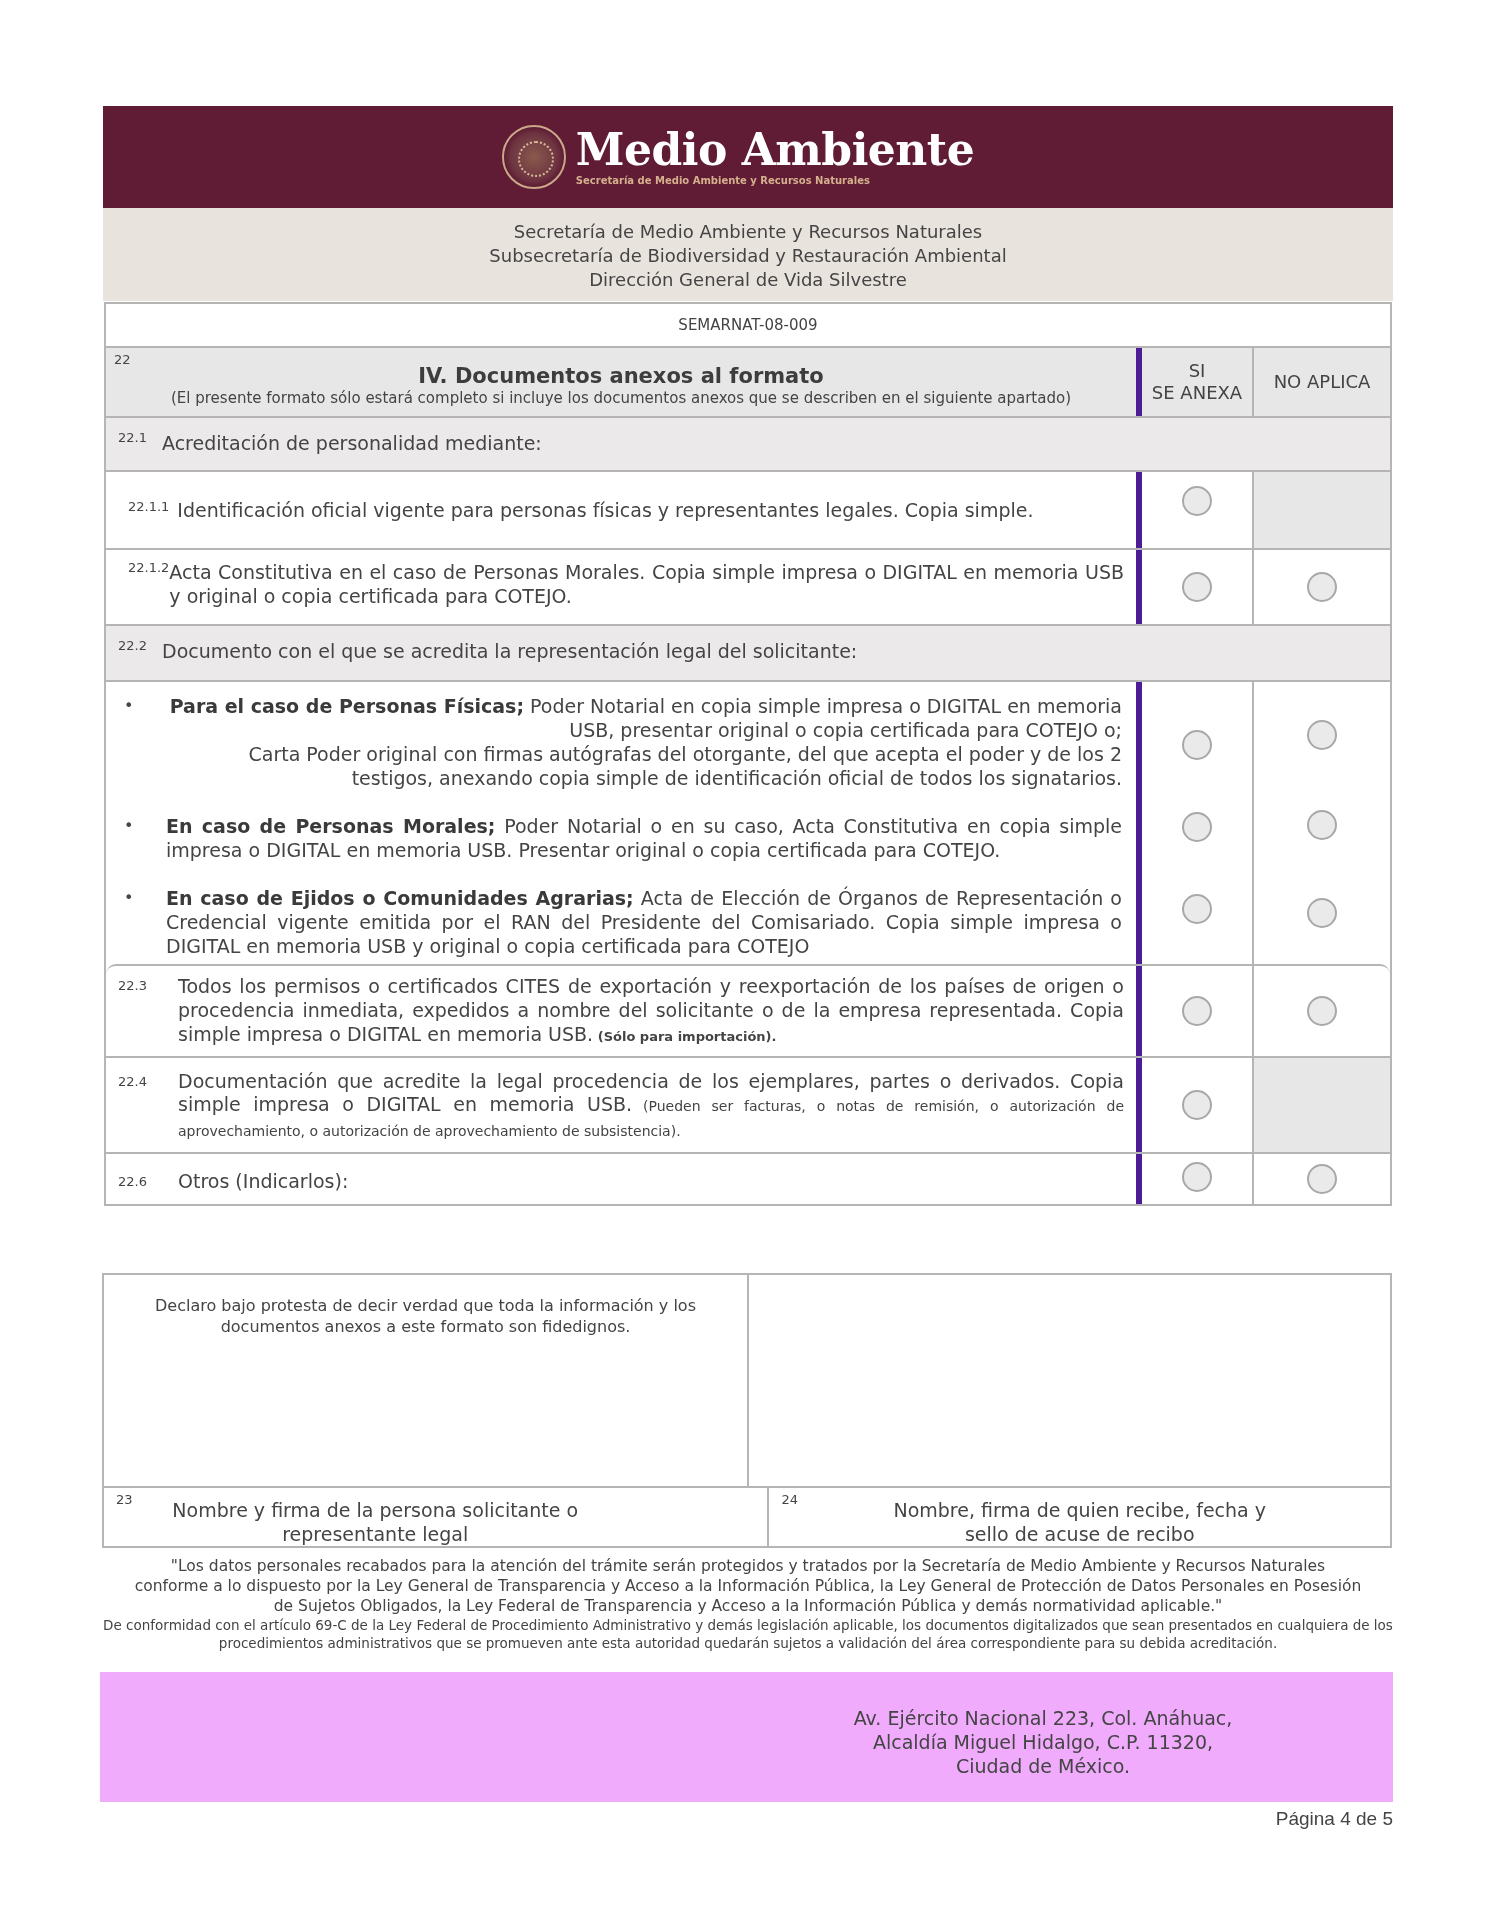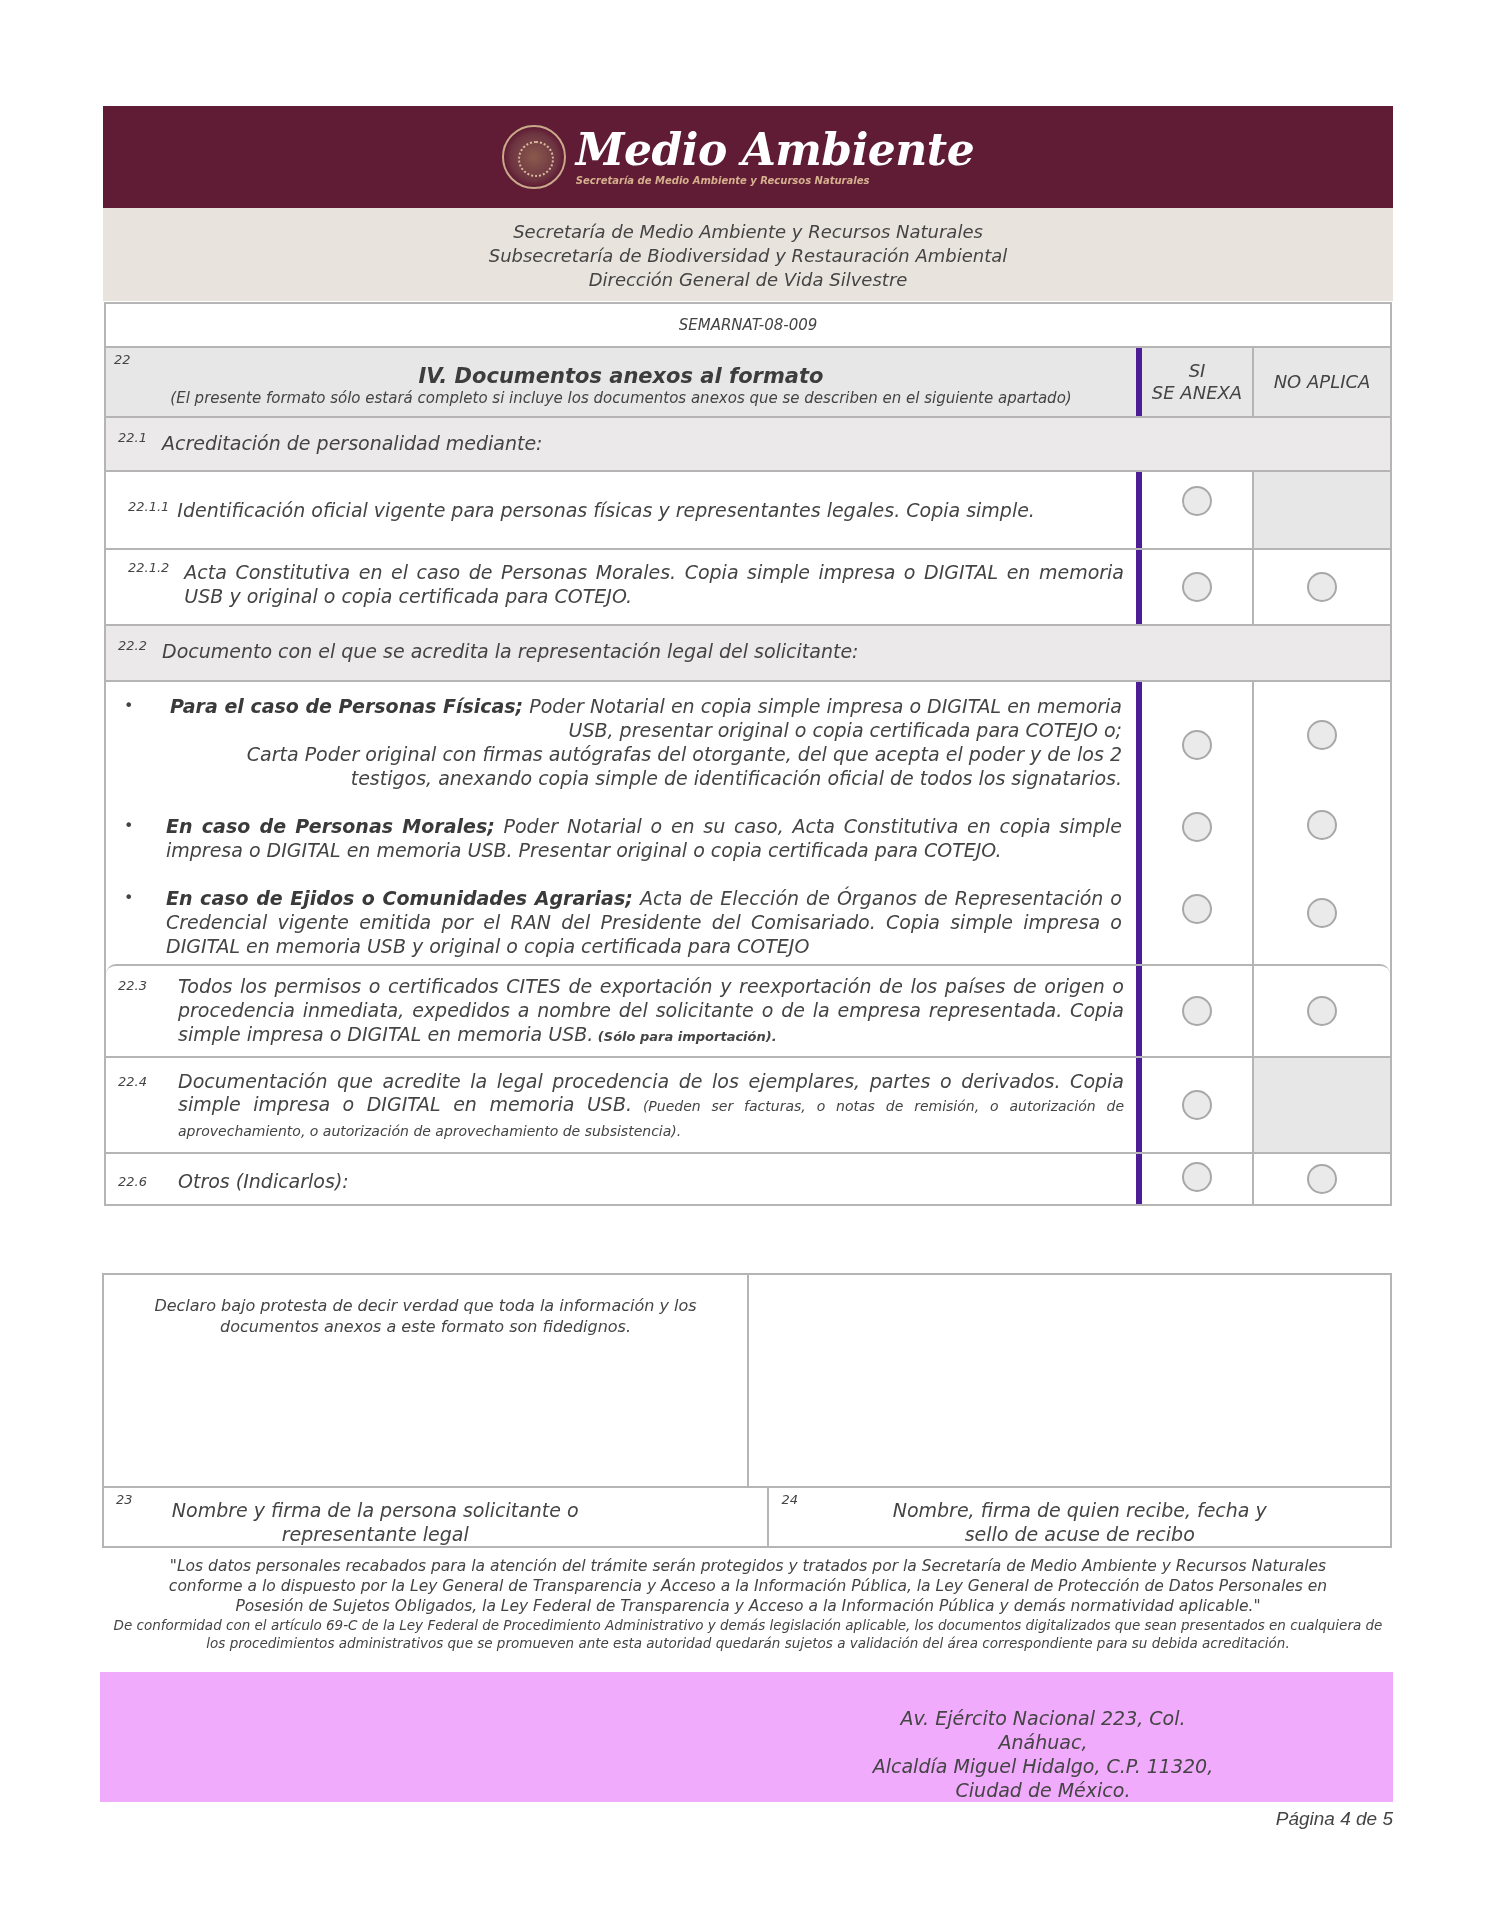--- a/index.html
+++ b/index.html
@@ -3,21 +3,21 @@
   <meta charset="utf-8">
   <style>
     * { box-sizing: border-box; margin: 0; padding: 0; }
     html, body { width: 1490px; height: 1906px; background: #ffffff; }
     body {
       font-family: "DejaVu Sans", "Liberation Sans", sans-serif;
       color: #3f3f3f;
       position: relative;
       overflow: hidden;
     }
-    .page { position: absolute; left: 0; top: 0; width: 1490px; height: 1519px; font-style: italic; }
+    .page { position: absolute; left: 0; top: 0; width: 1490px; height: 1519px; }
 
     
     .banner {
       position: absolute; left: 103px; top: 106px; width: 1290px; height: 102px;
       background: #5f1c34;
       display: flex; align-items: center; justify-content: center;
     }
     .logo-wrap { display: flex; align-items: center; gap: 10px; margin-left: -20px; }
     .seal {
       width: 64px; height: 64px; border-radius: 50%;
@@ -171,21 +171,21 @@
         <span class="item-text">Identificación oficial vigente para personas físicas y representantes legales. Copia simple.</span>
       </div>
       <div class="cell-si" style="justify-content:flex-start;padding-top:14px;">
         <span class="radio"></span>
       </div>
       <div class="cell-na grey"></div>
     </div>
 
     <div class="row" style="height:76px;">
       <div class="cell-text" style="display:flex;padding:10px 12px 0 22px;">
-        <span class="sup" style="margin-right:15px;">22.1.2</span>
+        <span class="sup" style="margin-right:0;">22.1.2</span>
         <span class="item-text">Acta Constitutiva en el caso de Personas Morales. Copia simple impresa o DIGITAL en memoria USB y original o copia certificada para COTEJO.</span>
       </div>
       <div class="cell-si">
         <span class="radio"></span>
       </div>
       <div class="cell-na">
         <span class="radio"></span>
       </div>
     </div>
 

